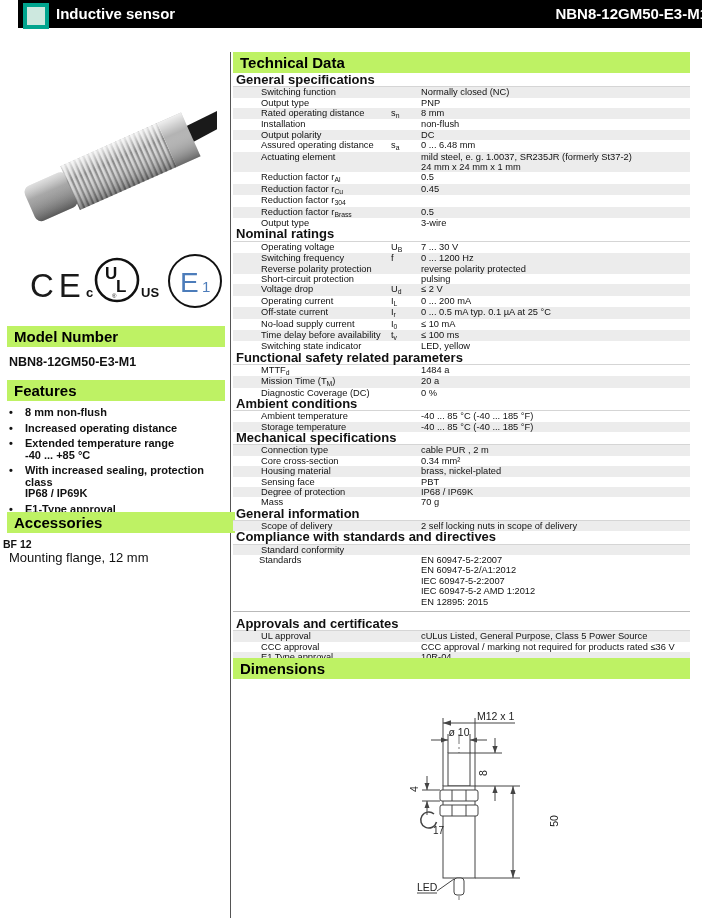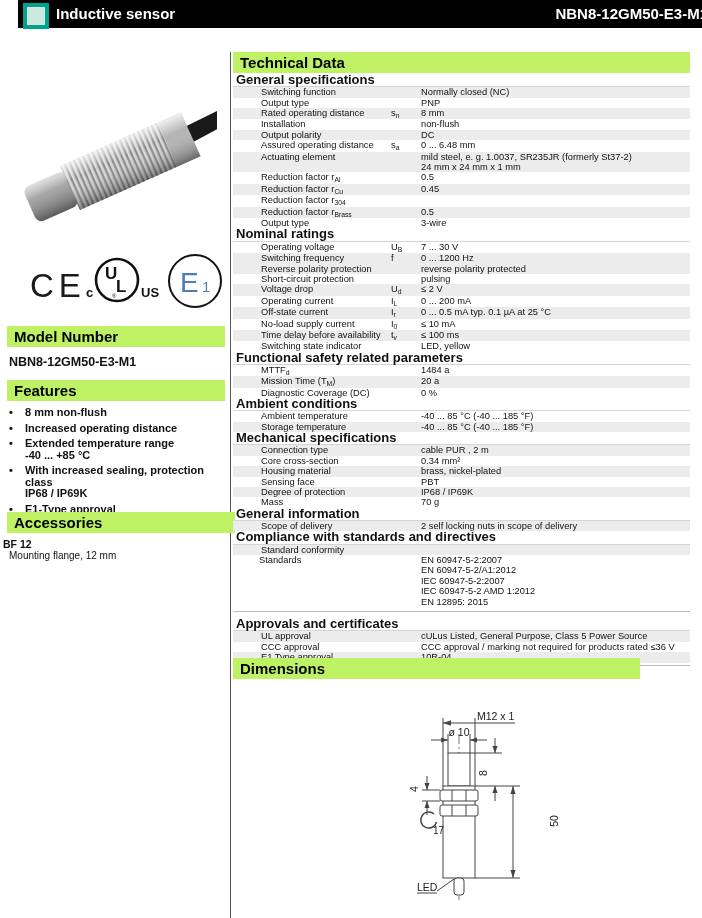--- a/index.html
+++ b/index.html
@@ -20,21 +20,21 @@
   
   .photo { position:absolute; left:12px; top:54px; width:205px; height:172px; overflow:hidden; }
   .certs { position:absolute; left:10px; top:246px; width:214px; height:72px; }
   .model-value { position:absolute; left:9px; top:355px; font-size:12.5px; font-weight:bold; }
   .features-list { position:absolute; left:9px; top:407px; width:214px; }
   .feat { display:flex; margin-bottom:4px; }
   .bullet { width:16px; font-size:11px; font-weight:bold; line-height:11.5px; }
   .ftext { flex:1; }
   .fline { font-size:11px; font-weight:bold; line-height:11.5px; }
   .acc-name { position:absolute; left:3px; top:538px; font-size:10.5px; font-weight:bold; }
-  .acc-desc { position:absolute; left:9px; top:550px; font-size:10px; }
+  .acc-desc { position:absolute; left:9px; top:550px; font-size:13px; }
 
   
   .tech { position:absolute; left:233px; top:74px; width:457px; }
   .sect { font-weight:bold; font-size:13px; line-height:10.2px; padding:1px 0 1px 3px; border-bottom:1px solid #d5d5d5; }
   .trow { display:grid; grid-template-columns:158px 30px 1fr; font-size:9.3px; line-height:10.4px; min-height:10.4px; }
   .trow.shade { background:#ececec; }
   .lbl { padding-left:28px; }
   .lbl.ind2 { padding-left:26px; }
   .sb { font-size:6.8px; position:relative; top:2px; }
   .thr-line { border-top:1px solid #b9b9b9; margin:4px 0 6px; }
@@ -429,21 +429,21 @@
       <div class="trow shade">
         <div class="lbl">E1 Type approval</div>
         <div class="sym"></div>
         <div class="val">
           <div class="vline">10R-04</div>
         </div>
       </div>
       <div class="thr-line end"></div>
     </div>
 
-  <div class="bar" style="left:233px; top:658px; width:407px;">Dimensions</div>
+  <div class="bar" style="left:233px; top:658px; width:457px;">Dimensions</div>
 
   <svg class="dim-svg" width="250" height="240" viewBox="0 0 250 240">
     <g stroke="#444" stroke-width="1" fill="none">
 
       <line x1="129" y1="56" x2="129" y2="222" stroke="#777" stroke-dasharray="10 3 2 3"></line>
 
       <rect x="118" y="75" width="22" height="33" fill="#fff"></rect>
 
       <rect x="113" y="108" width="32" height="92" fill="#fff"></rect>
 

